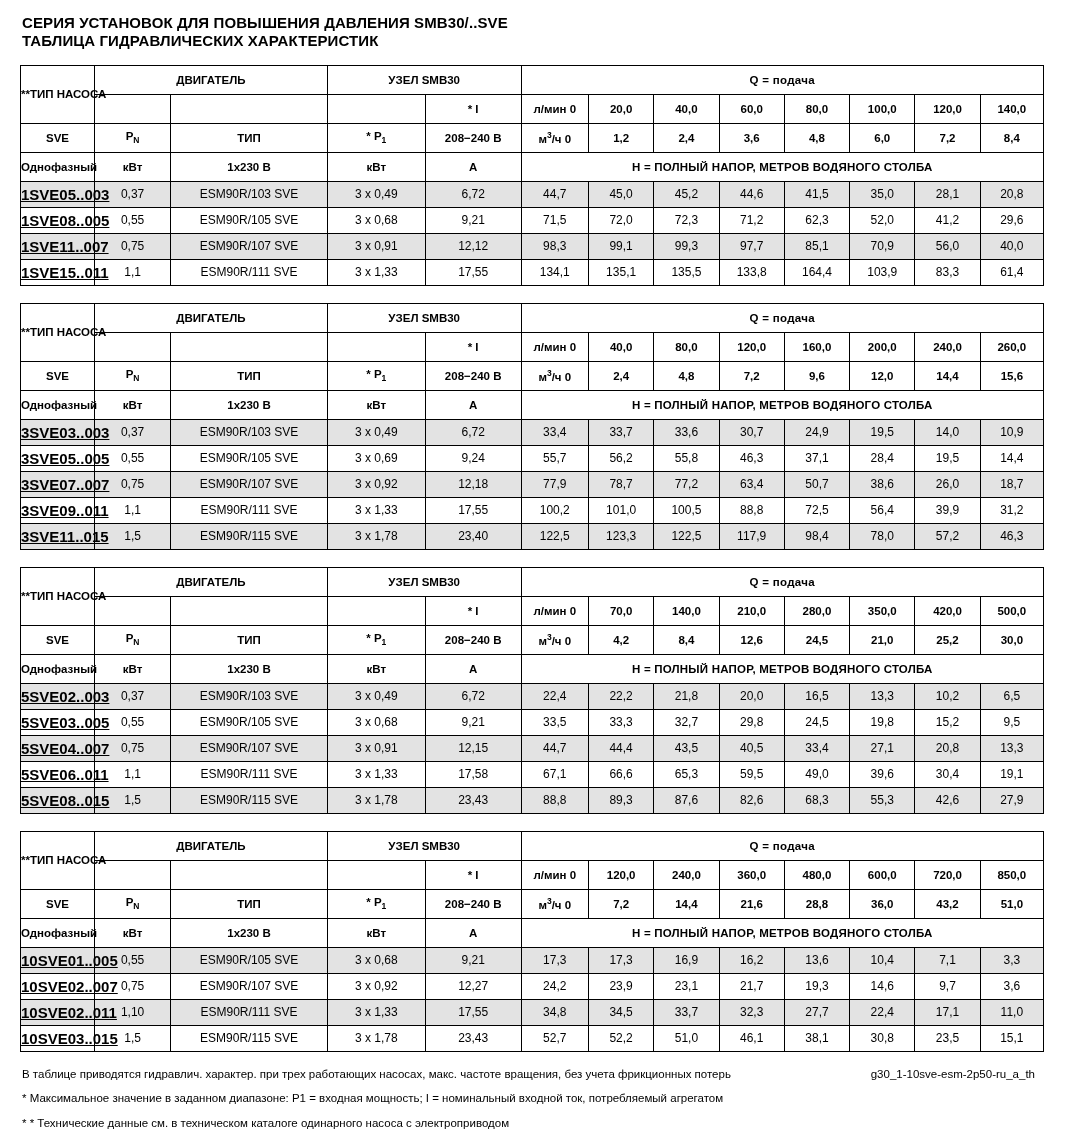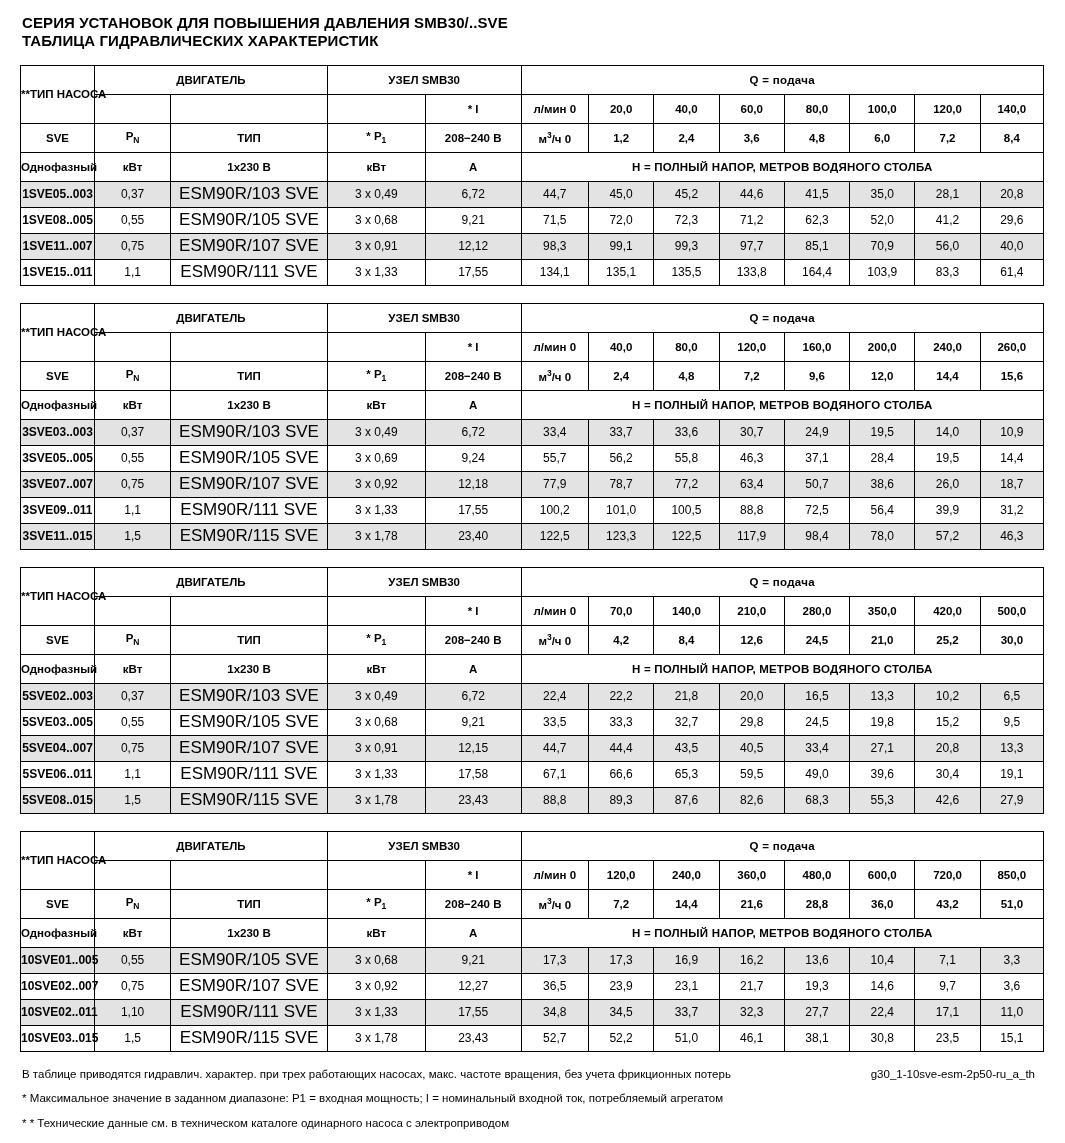--- a/index.html
+++ b/index.html
@@ -62,22 +62,22 @@
   }
   .unit {
     font-weight: bold;
     font-size: 11px;
   }
   .sub { font-size: 8.5px; vertical-align: sub; }
   .sup { font-size: 8.5px; vertical-align: super; }
 
   tr.data td { font-size: 12px; height: 25px; }
   tr.data.shaded td { background: #e3e3e3; }
-  tr.data td.model { font-weight: bold; font-size: 12px; }
-  tr.data td.mot { font-size: 17px; }
+  tr.data td.model { font-weight: bold; font-size: 15px; text-decoration: underline; }
+  tr.data td.mot { font-size: 12px; }
 
   .notes {
     margin-top: 6px;
     font-size: 11.5px;
     line-height: 1.0;
   }
   .notes p {
     margin: 0 0 13px 2px;
   }
   .note-row {
@@ -570,21 +570,21 @@
             <td>10,4</td>
             <td>7,1</td>
             <td class="thick-r">3,3</td>
           </tr>
           <tr class="data">
             <td class="model">10SVE02..007</td>
             <td>0,75</td>
             <td class="mot">ESM90R/107 SVE</td>
             <td>3 x 0,92</td>
             <td>12,27</td>
-            <td>36,5</td>
+            <td>24,2</td>
             <td>23,9</td>
             <td>23,1</td>
             <td>21,7</td>
             <td>19,3</td>
             <td>14,6</td>
             <td>9,7</td>
             <td class="thick-r">3,6</td>
           </tr>
           <tr class="data shaded">
             <td class="model">10SVE02..011</td>

